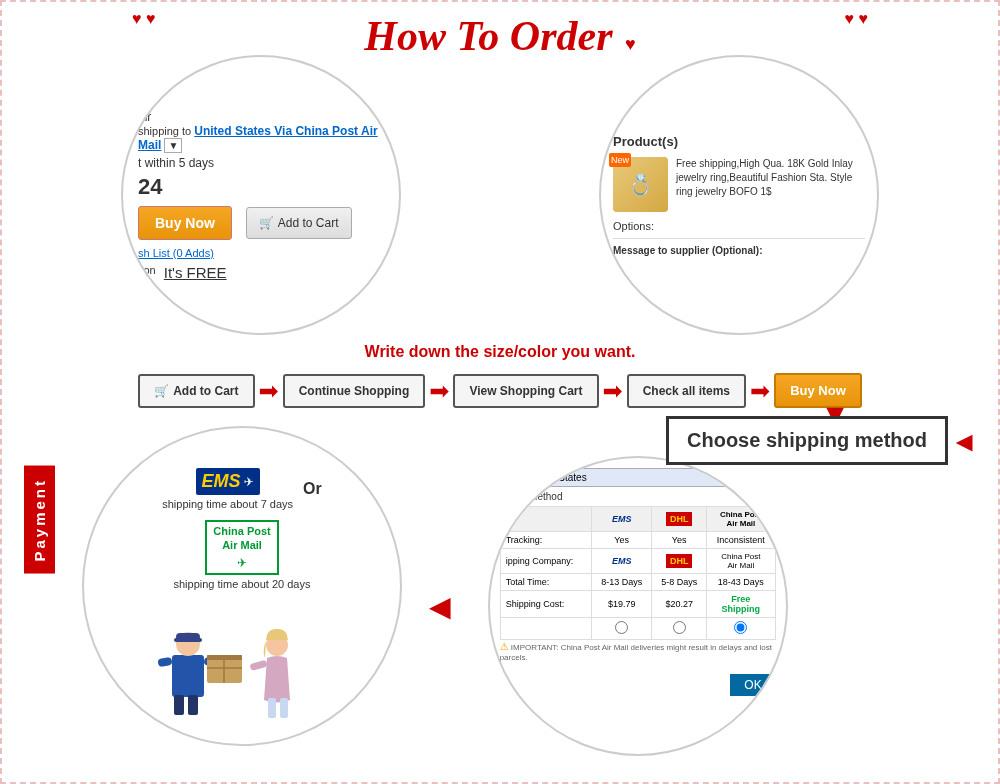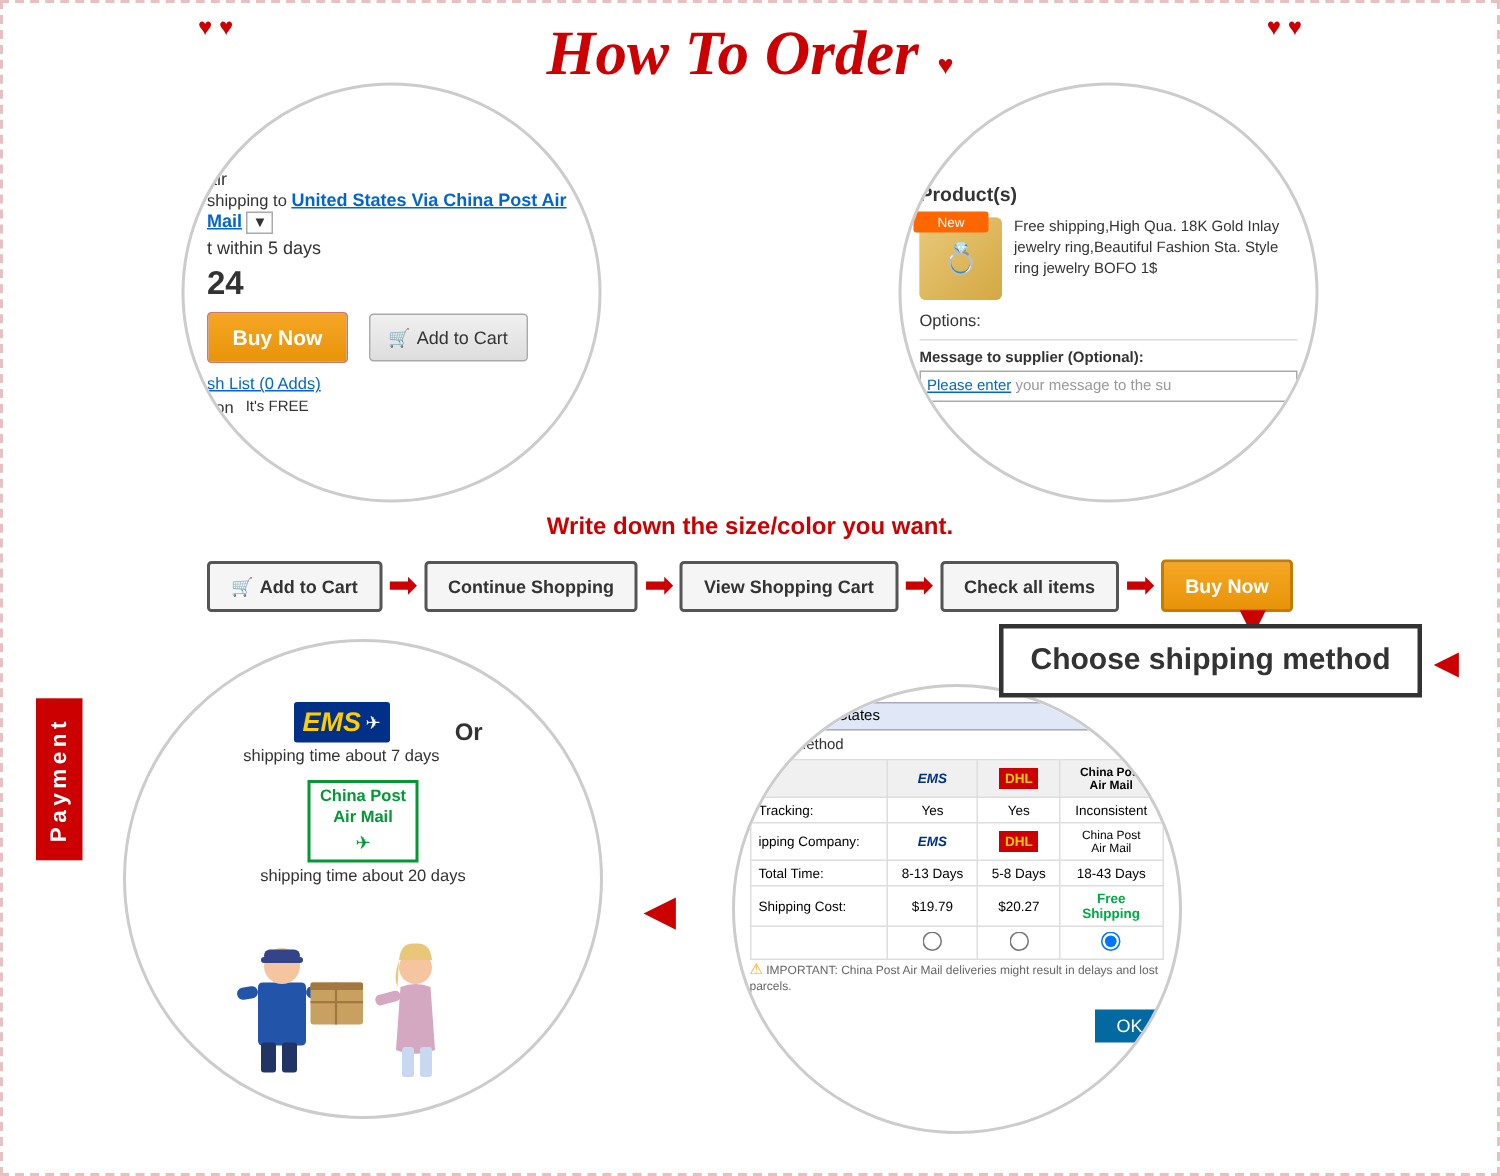--- a/index.html
+++ b/index.html
@@ -158,21 +158,21 @@
       flex-shrink: 0;
     }
 
     .new-badge {
       position: absolute;
       top: -4px;
       left: -4px;
       background: #ff6600;
       color: white;
       font-size: 9px;
-      padding: 2px 16px;
+      padding: 2px 2px;
       border-radius: 2px;
     }
 
     .product-desc {
       font-size: 10px;
       color: #333;
       line-height: 1.4;
     }
 
     .options-text {
@@ -488,21 +488,21 @@
             <button class="btn-add-cart-sm">
               <span>🛒</span>
               <span>Add to Cart</span>
             </button>
           </div>
           <div>
             <a class="wishlist-text" href="#">sh List (0 Adds)</a>
           </div>
           <div style="display:flex; gap: 8px; margin-top:4px;">
             <span style="font-size:11px; color:#333;">tion</span>
-            <span style="font-size:10px; color:#333;">It's FREE</span>
+            <span style="font-size:15px; color:#333;text-decoration:underline;">It's FREE</span>
           </div>
         </div>
       </div>
     </div>
 
     <div class="circle-container">
       <div class="circle circle-right">
         <div class="right-circle-content">
           <div class="products-header">Product(s)</div>
           <div class="product-row">
@@ -510,24 +510,20 @@
               <div style="width:100%; height:100%; background: linear-gradient(135deg, #e8c97a, #d4a843); border-radius:4px; display:flex; align-items:center; justify-content:center;">
                 <span style="font-size:20px;">💍</span>
               </div>
               <div class="new-badge">New</div>
             </div>
             <div class="product-desc">Free shipping,High Qua. 18K Gold Inlay jewelry ring,Beautiful Fashion Sta. Style ring jewelry BOFO 1$</div>
           </div>
           <div class="options-text">Options:</div>
           <hr class="divider">
           <div class="message-label">Message to supplier (Optional):</div>
-          <div class="message-input-fake">
-            <span style="color:#0066cc; text-decoration:underline;">Please enter</span>
-            <span> your message to the su</span>
-          </div>
         </div>
       </div>
     </div>
 
   </div>
 
   <div class="write-down-section">
     <span class="write-down-text">Write down the size/color you want.</span>
   </div>
 

